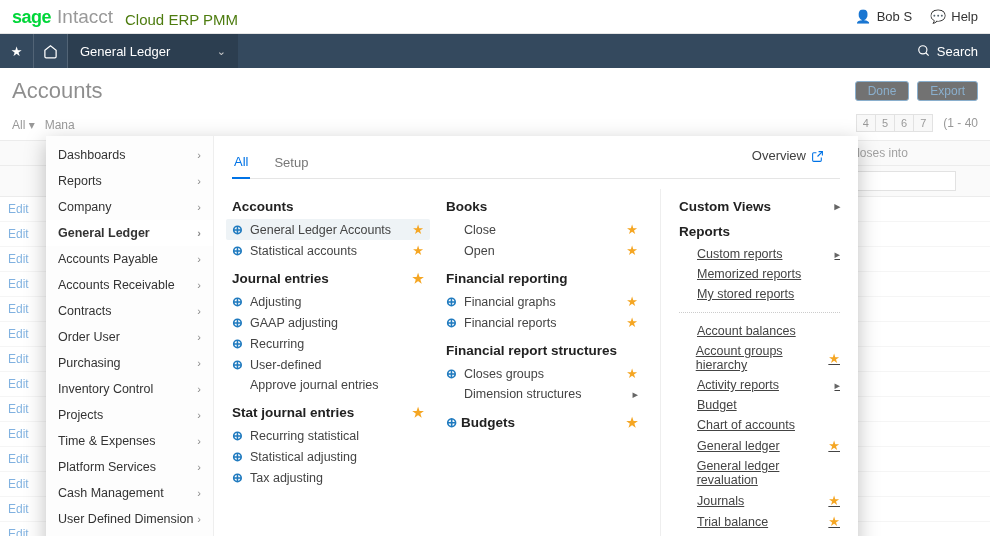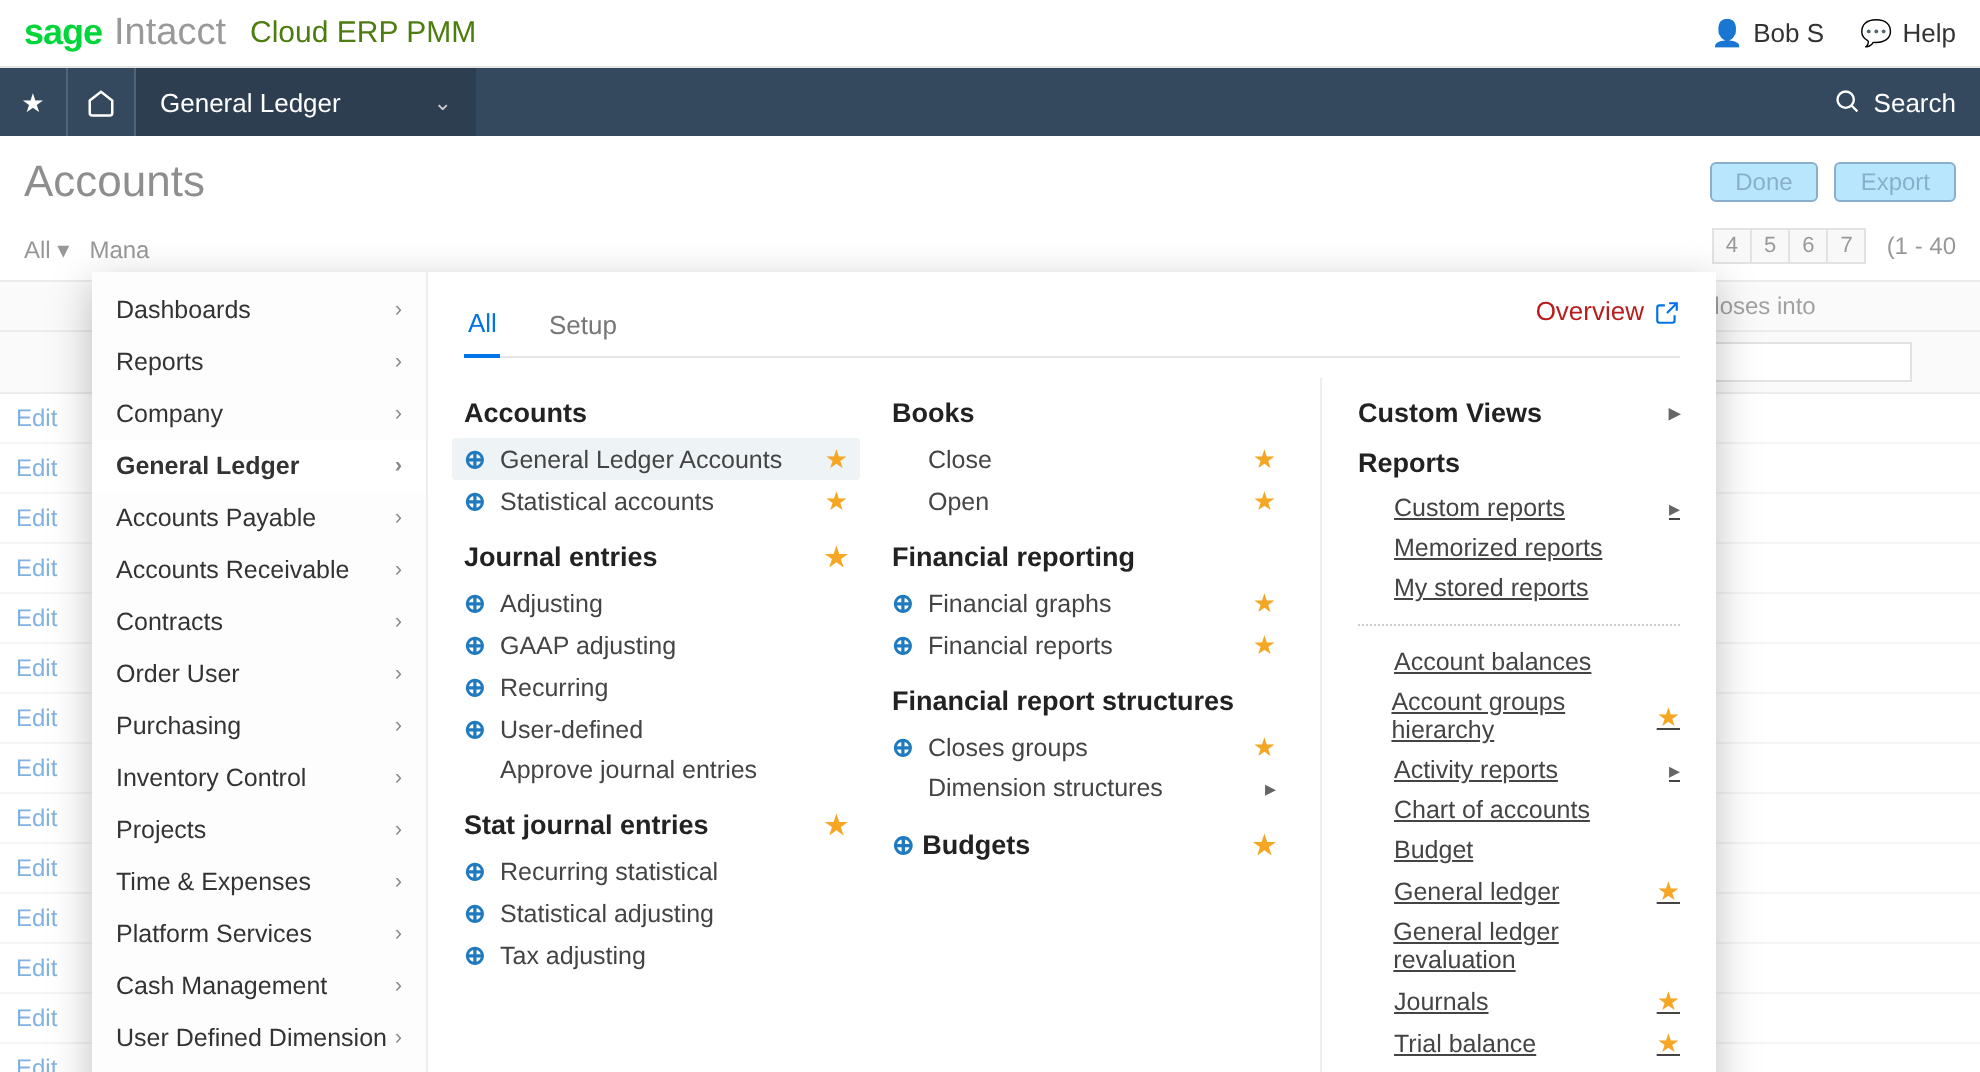--- a/index.html
+++ b/index.html
@@ -1,56 +1,56 @@
 <!DOCTYPE html>
 <html><head>
 <meta charset="utf-8">
 <style>
   * { box-sizing: border-box; margin: 0; padding: 0; }
   body { font-family: -apple-system, "Helvetica Neue", Arial, sans-serif; font-size: 13px; color: #333; background: #fff; width: 990px; height: 536px; overflow: hidden; position: relative; }
   
   .header { height: 34px; display: flex; align-items: center; padding: 0 12px; border-bottom: 1px solid #e5e5e5; }
-  .logo { display: flex; align-items: center; gap: 6px; }
+  .logo { display: flex; align-items: flex-end; gap: 6px; }
   .logo-sage { color: #00d639; font-weight: 700; font-size: 18px; letter-spacing: -0.5px; }
   .logo-intacct { color: #999; font-size: 19px; font-weight: 300; }
   .logo-sub { color: #4d7c0f; font-size: 15px; margin-left: 6px; }
   .header-right { margin-left: auto; display: flex; align-items: center; gap: 18px; color: #333; font-size: 13px; }
   .user { display: flex; align-items: center; gap: 5px; }
   .help { display:flex; align-items:center; gap:5px;}
   
   .navbar { background: #34495e; height: 34px; display: flex; align-items: stretch; color: #fff; }
   .nav-icon { width: 34px; display:flex; align-items:center; justify-content:center; border-right:1px solid rgba(255,255,255,0.15); cursor:pointer;}
   .nav-module { width: 170px; display:flex; align-items:center; justify-content:space-between; padding:0 12px; background:#2c3e50; cursor:pointer; font-size:13px;}
   .nav-search { margin-left:auto; display:flex; align-items:center; padding:0 12px; gap:6px; cursor:pointer;}
   
   .page { position:relative; }
   .page-header { display:flex; align-items:center; padding:10px 12px 6px 12px; gap:10px; }
   .page-title { font-size:22px; color:#333; font-weight:400; }
   .toolbar-row { display:flex; align-items:flex-end; padding:4px 12px 8px 12px; gap:10px; font-size:12px; color:#444;}
-  .btn { border:1px solid #2b6fa6; background:#7dd3fc; color:#2b6fa6; padding:2px 12px; border-radius:3px; font-size:12px; cursor:pointer;}
+  .btn { border:1px solid #2b6fa6; background:#000000; color:#2b6fa6; padding:2px 12px; border-radius:3px; font-size:12px; cursor:pointer;}
   .btn-row-right{ display:flex; gap:8px;}
   .pager { display:flex; gap:0; font-size:11px;}
   .pager span{ border:1px solid #ccc; padding:2px 6px; background:#f3f3f3; margin-left:-1px;}
   .pager span:first-child{margin-left:0;}
   
   table.grid { width:100%; border-collapse:collapse; font-size:12px;}
   table.grid th { text-align:left; padding:5px 8px; background:#f7f7f7; border-top:1px solid #ddd; border-bottom:1px solid #ddd; font-weight:400; color:#555;}
   table.grid td { padding:5px 8px; border-bottom:1px solid #eee; color:#333;}
   .edit-link{ color:#1a73c7; cursor:pointer; margin-right:6px;margin-top:44px;}
   
   .overlay { position:absolute; top:68px; left:46px; width:812px; background:#fff; box-shadow:0 6px 20px rgba(0,0,0,0.25); display:flex; z-index:10;}
   .sidebar { width:168px; background:#fdfdfd; border-right:1px solid #eee; padding:6px 0;}
   .sidebar-item { display:flex; align-items:center; justify-content:space-between; padding:6px 12px; font-size:12.5px; color:#333; cursor:pointer;}
   .sidebar-item.active{ background:#fff; font-weight:600;}
   .chev{ color:#888; font-size:11px;}
   .mega-body{ flex:1; padding:12px 18px 16px 18px; position:relative;}
   .tabs{ display:flex; gap:22px; border-bottom:1px solid #e5e5e5; margin-bottom:10px; align-items:flex-end;}
   .tab{ padding:6px 2px 8px 2px; font-size:13px; color:#777; cursor:pointer;}
   .tab.active{ color:#0073e6; border-bottom:2px solid #0073e6; font-weight:500; margin-bottom:-1px;}
-  .overview-link{ position:absolute; right:0; top:0; padding:12px 18px; color:#b91c1c; font-size:13px; display:flex; align-items:flex-end; gap:5px; cursor:pointer;}
+  .overview-link{ position:absolute; right:16px; top:0; padding:12px 18px; color:#404040; font-size:13px; display:flex; align-items:flex-end; gap:5px; cursor:pointer;}
   .cols{ display:flex; gap:22px;}
   .col{ flex:1; min-width:0;}
   .col.right{ border-left:1px solid #eee; padding-left:18px; flex:0 0 180px;}
   .group-title{ font-weight:700; font-size:13.5px; color:#222; margin:10px 0 5px 0; display:flex; align-items:center; justify-content:space-between;}
   .item{ display:flex; align-items:center; gap:6px; padding:3px 0; font-size:12.5px; color:#444; cursor:pointer; position:relative;}
   .item .plus{ color:#1f7abf; font-size:13px; width:12px; display:inline-block; font-weight:700;}
   .item.highlight{ background:#eef3f6; padding:3px 6px; margin:0 -6px; border-radius:2px;}
   .star{ color:#f5a623; margin-left:auto; font-size:13px;}
   .small-chev{ color:#666; margin-left:auto; font-size:11px;}
   .divider{ border-top:1px dotted #ccc; margin:8px 0;}
@@ -491,25 +491,25 @@
                 <span>Account groups hierarchy</span>
                 <span class="star">★</span>
               </div>
               <div class="item">
                 <span class="plus"></span>
                 <span>Activity reports</span>
                 <span class="small-chev">▸</span>
               </div>
               <div class="item">
                 <span class="plus"></span>
+                <span>Budget</span>
+              </div>
+              <div class="item">
+                <span class="plus"></span>
                 <span>Chart of accounts</span>
-              </div>
-              <div class="item">
-                <span class="plus"></span>
-                <span>Budget</span>
               </div>
               <div class="item">
                 <span class="plus"></span>
                 <span>General ledger</span>
                 <span class="star">★</span>
               </div>
               <div class="item">
                 <span class="plus"></span>
                 <span>General ledger revaluation</span>
               </div>

